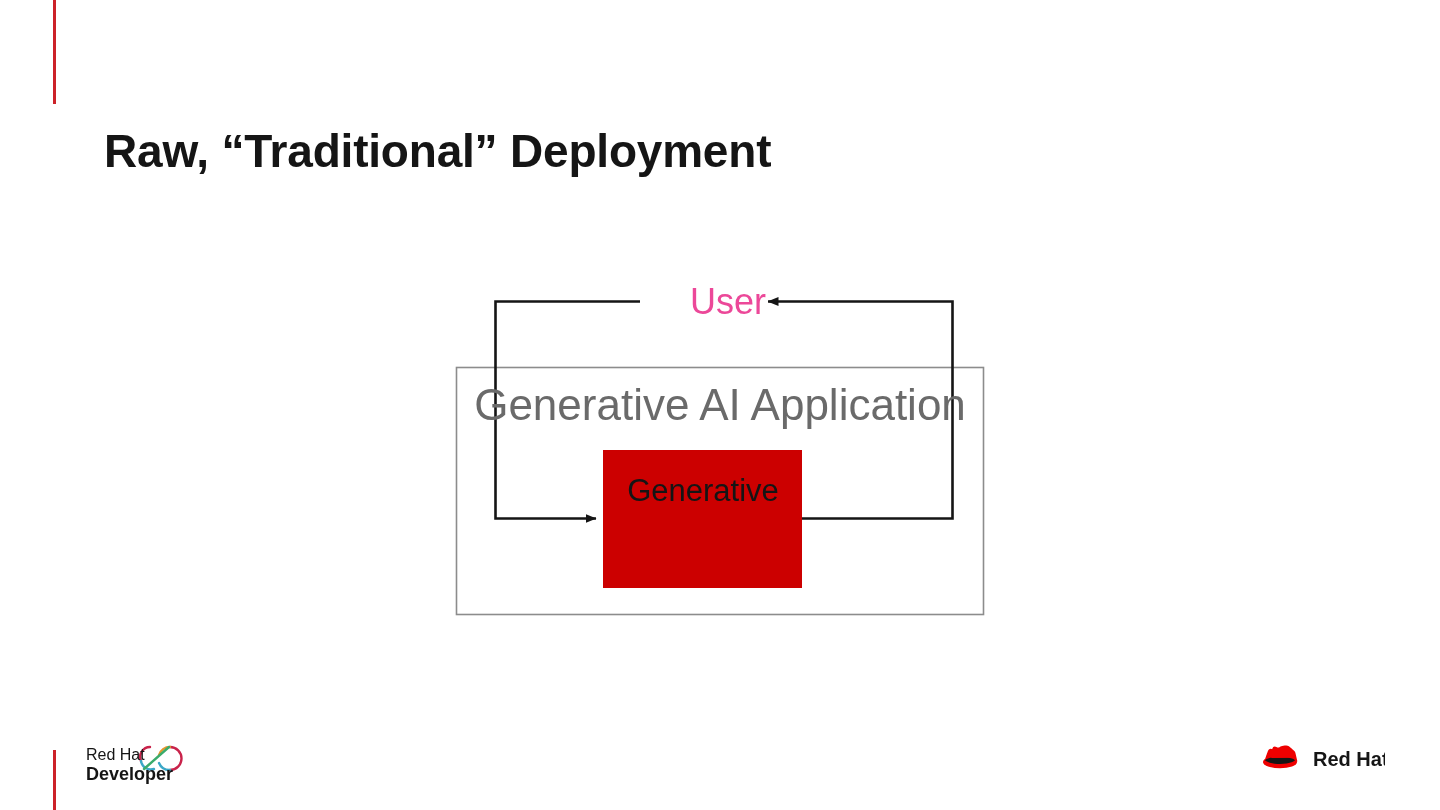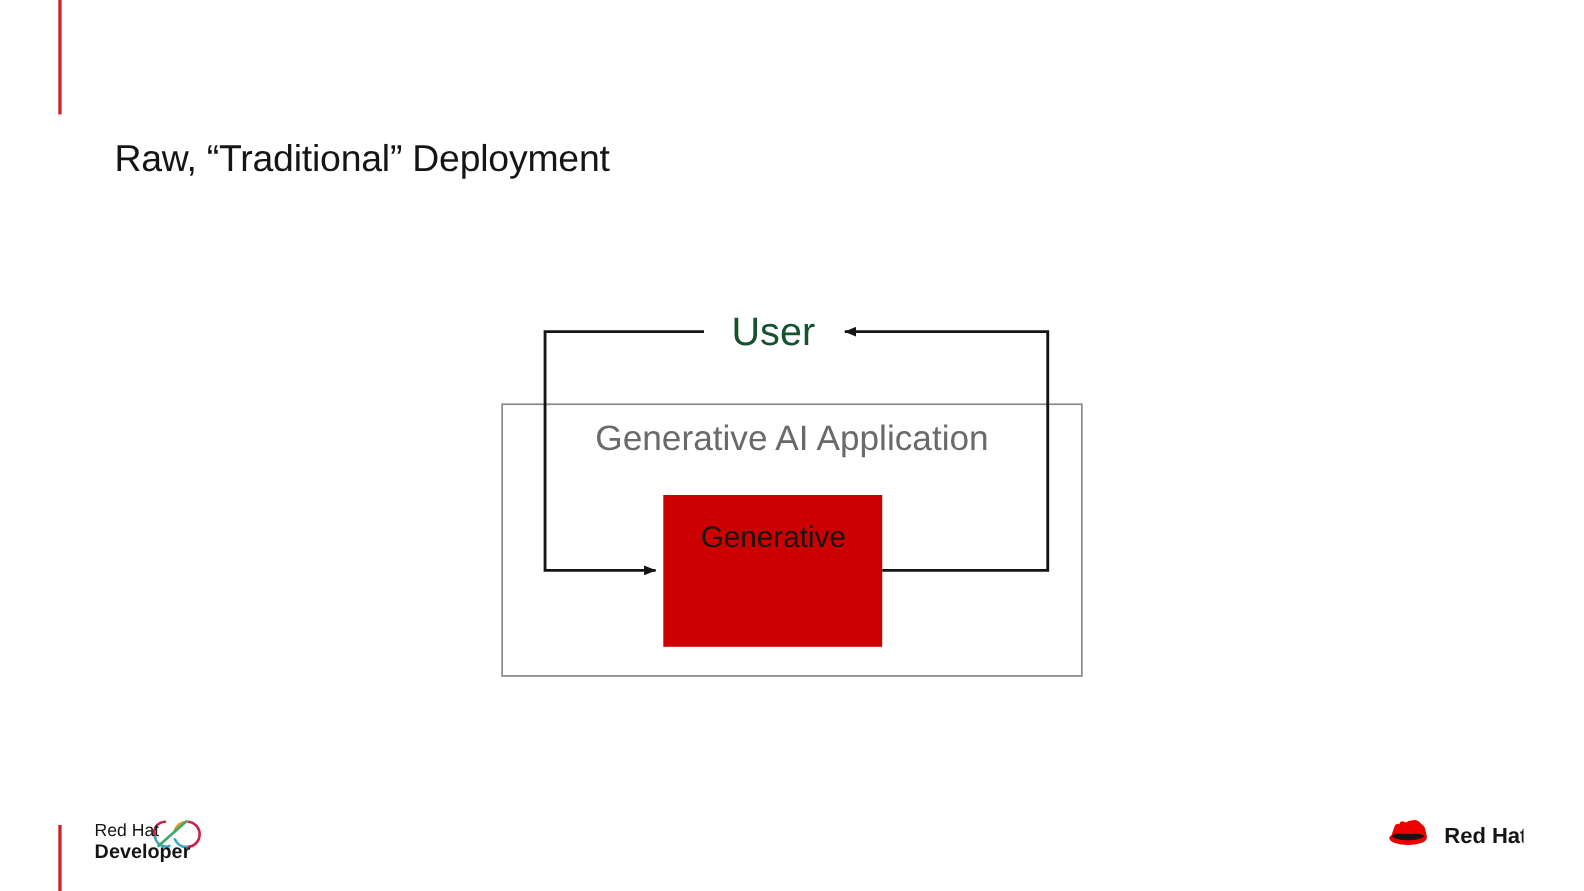--- a/index.html
+++ b/index.html
@@ -23,22 +23,22 @@
     width: 3px;
   }
   #accent-top    { left: 53px; top: 0px;   height: 104px; }
   #accent-bottom { left: 53px; top: 750px; height: 60px;  }
 
   
   #slide-title {
     position: absolute;
     left: 104px;
     top: 125px;
-    font-size: 34px;
-    font-weight: 400;
+    font-size: 46px;
+    font-weight: 700;
     color: #151515;
     letter-spacing: -0.2px;
     white-space: nowrap;
     line-height: 1.15;
   }
 
   
   #diagram {
     position: absolute;
     left: 0;
@@ -52,34 +52,35 @@
     position: absolute;
     white-space: nowrap;
     line-height: 1.08;
     text-align: center;
   }
   #label-user {
     left: 640px;
     top: 283px;
     width: 126px;
     font-size: 36px;
-    color: #14532d;
+    color: #ec4899;
+    text-align: right;
   }
   #label-app {
     left: 460px;
     top: 381px;
     width: 520px;
-    font-size: 32px;
+    font-size: 44px;
     color: #6a6a6a;
   }
   #label-model {
     left: 603px;
     top: 474px;
     width: 200px;
-    font-size: 27px;
+    font-size: 31px;
     color: #151515;
   }
 
   
   #rhd-logo {
     position: absolute;
     left: 86px;
     top: 738px;
     width: 112px;
     height: 48px;

